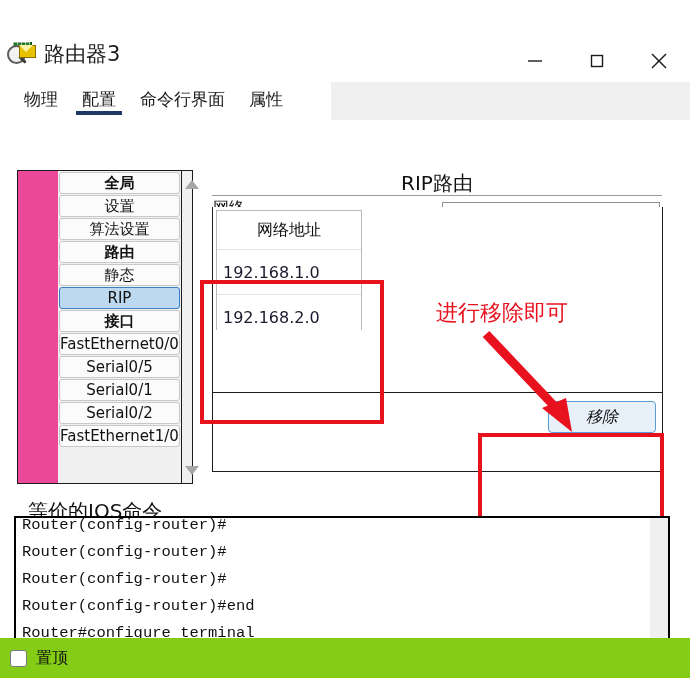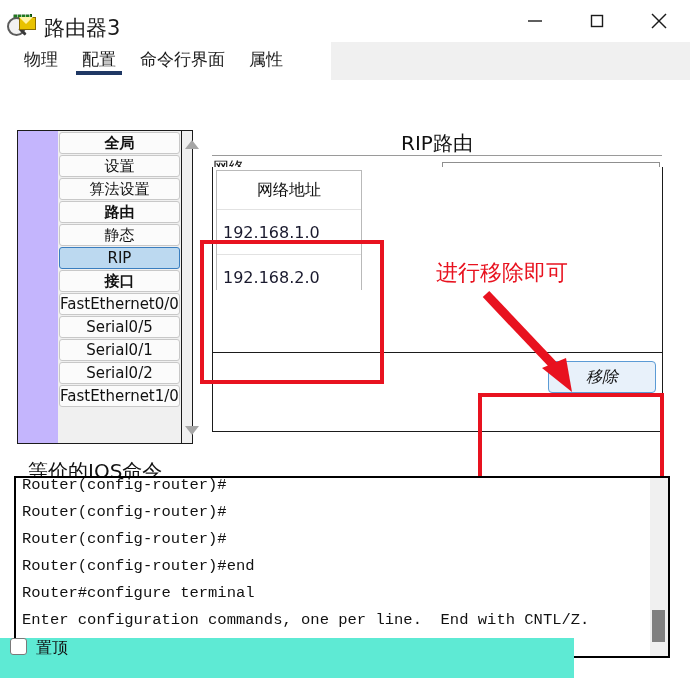--- a/index.html
+++ b/index.html
@@ -13,22 +13,23 @@
     font-family: "Liberation Sans", sans-serif;
     overflow: hidden;
     position: relative;
   }
 
   
   .titlebar {
     height: 42px;
     background: #ffffff;
     display: flex;
-    align-items: flex-end;
-    position: relative;
+    align-items: flex-start;
+    position: relative;
+    margin-top: 40px;
   }
   .app-icon {
     width: 32px;
     height: 30px;
     margin-left: 6px;
     position: relative;
     flex: 0 0 auto;
   }
   .app-icon .mag-glass {
     position: absolute;
@@ -162,21 +163,21 @@
   }
 
   
   .sidebar {
     position: absolute;
     left: 17px;
     top: 50px;
     width: 176px;
     height: 314px;
     border: 1px solid #1b1b1b;
-    background: #c4b5fd;
+    background: #ec4899;
     box-sizing: border-box;
     display: flex;
     padding-left: 40px;
   }
   .sidebar-list {
     width: 153px;
     height: 100%;
     box-sizing: border-box;
     padding: 1px;
     background: #f0f0f0;
@@ -438,24 +439,25 @@
     width: 13px;
     height: 32px;
     background: #808080;
   }
 
   
   .footer {
     position: absolute;
     left: 0;
     top: 638px;
-    width: 574px;
+    width: 690px;
     height: 40px;
-    background: #5eead4;
-    display: flex;
+    background: #84cc16;
+    display: flex;
+    align-items: center;
     padding-left: 10px;
     box-sizing: border-box;
   }
   .chk {
     width: 17px;
     height: 17px;
     border: 1px solid #7a7a7a;
     border-radius: 3px;
     background: #ffffff;
     box-sizing: border-box;

